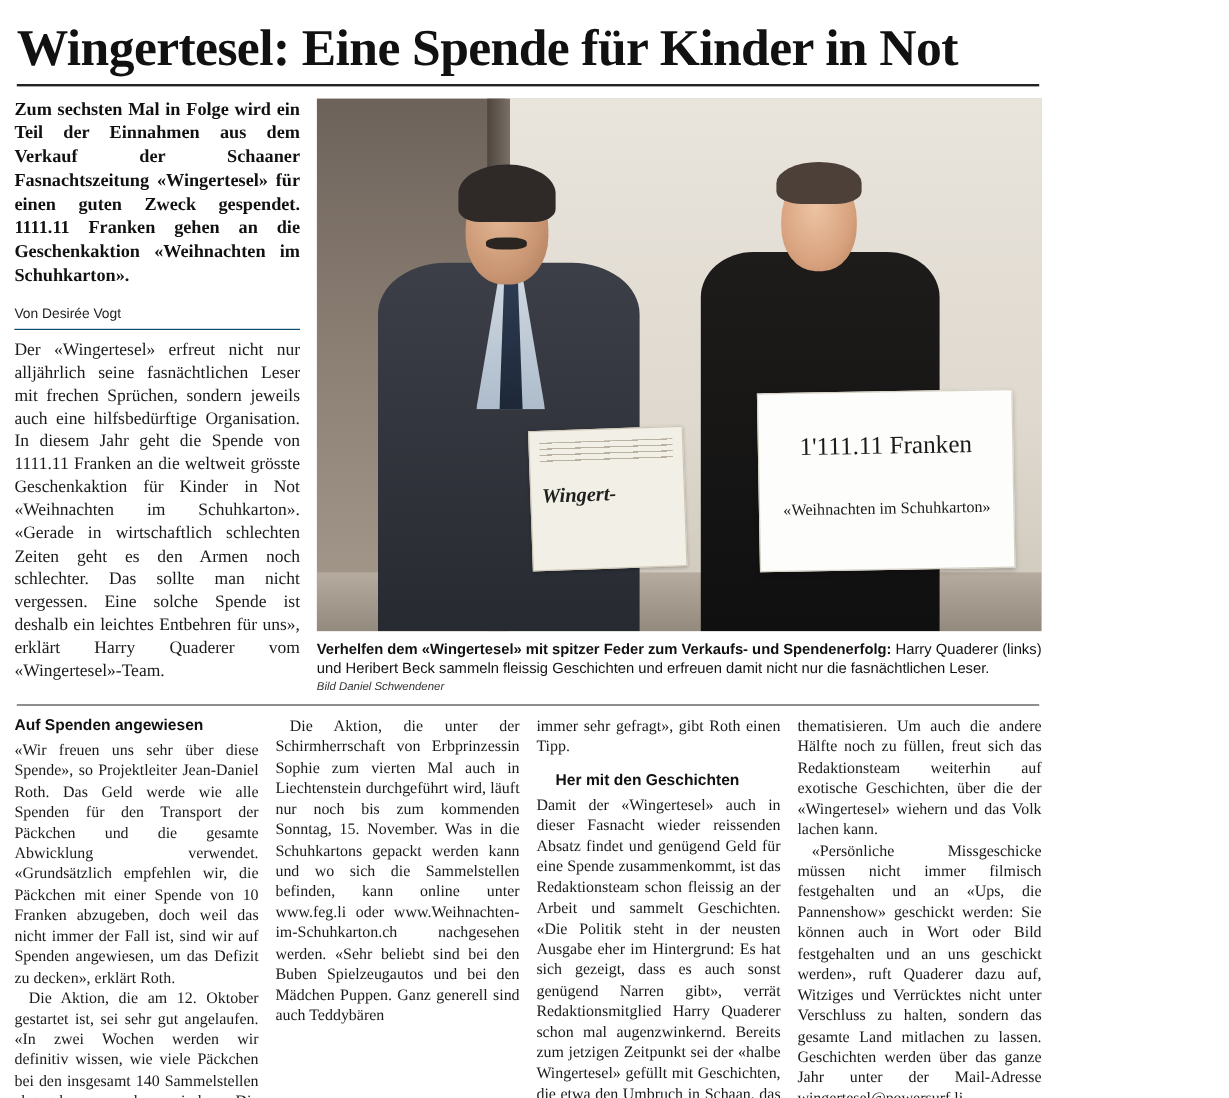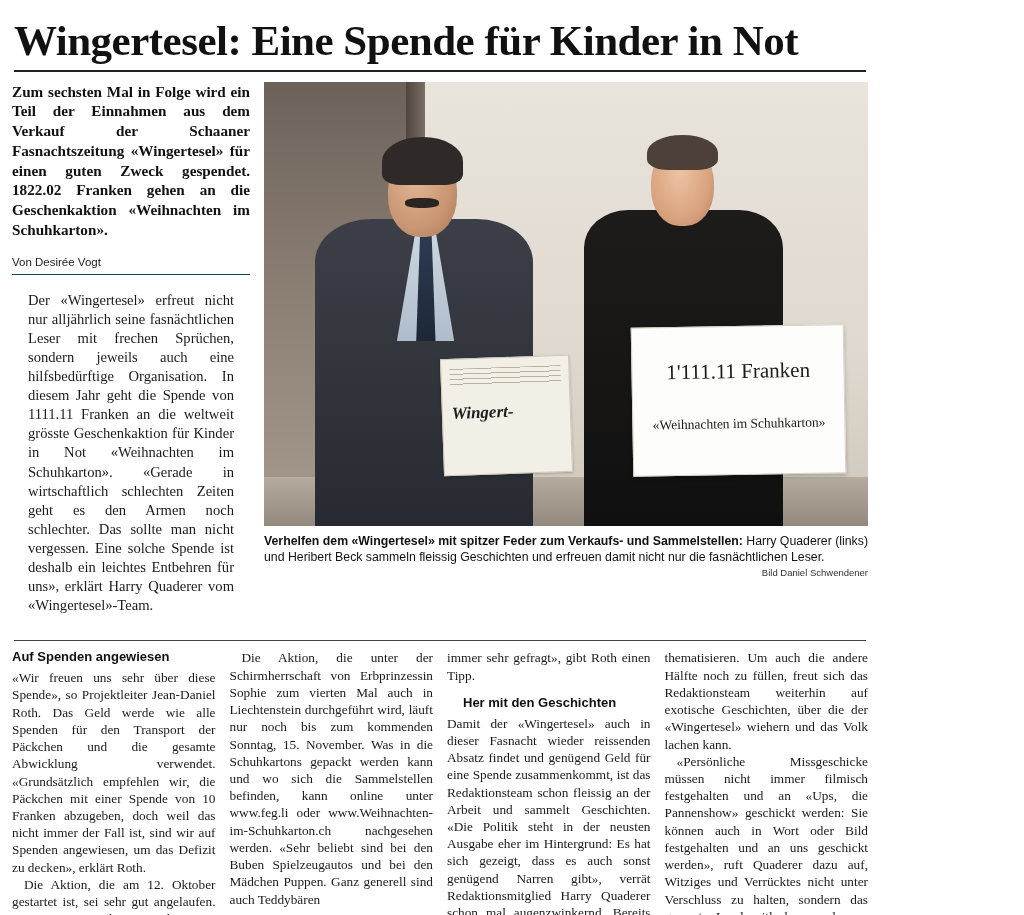--- a/index.html
+++ b/index.html
@@ -60,21 +60,21 @@
     color: #222;
     padding-bottom: 6px;
     border-bottom: 1px solid #0c4a6e;
     margin-bottom: 8px;
   }
   .lead-body {
     font-size: 14.6px;
     line-height: 1.31;
     text-align: justify;
     hyphens: auto;
-    margin: 16px;
+    margin: 0;
   }
   
   .photo-col {
     flex: 1 1 auto;
     width: 748px;
   }
   .photo {
     position: relative;
     width: 100%;
     height: 444px;
@@ -184,23 +184,24 @@
     font-family: "Liberation Sans", sans-serif;
     font-size: 12.3px;
     line-height: 1.33;
     margin-top: 7px;
     color: #111;
   }
   .caption b { font-weight: bold; }
   .credit {
     font-family: "Liberation Sans", sans-serif;
     font-size: 9.5px;
-    text-align: right;
+    text-align: left;
     color: #333;
     margin-top: 2px;
+    font-style: italic;
   }
   
   .rule-mid {
     border-top: 1px solid #444;
     margin: 9px 2px 8px 2px;
   }
   .cols {
     display: flex;
     gap: 14px;
     align-items: flex-start;
@@ -227,21 +228,21 @@
 <body>
 
 <div class="page">
 
   <h1 class="headline">Wingertesel: Eine Spende für Kinder in Not</h1>
   <div class="rule-top"></div>
 
   <div class="upper">
 
     <div class="lead-col">
-      <p class="lead">Zum sechsten Mal in Folge wird ein Teil der Einnahmen aus dem Verkauf der Schaaner Fasnachtszeitung «Wingertesel» für einen guten Zweck gespendet. 1822.02 Franken gehen an die Geschenkaktion «Weihnachten im Schuhkarton».</p>
+      <p class="lead">Zum sechsten Mal in Folge wird ein Teil der Einnahmen aus dem Verkauf der Schaaner Fasnachtszeitung «Wingertesel» für einen guten Zweck gespendet. 1111.11 Franken gehen an die Geschenkaktion «Weihnachten im Schuhkarton».</p>
       <div class="byline">Von Desirée Vogt</div>
       <p class="lead-body">Der «Wingertesel» erfreut nicht nur alljährlich seine fasnächtlichen Leser mit frechen Sprüchen, sondern jeweils auch eine hilfsbedürftige Organisation. In diesem Jahr geht die Spende von 1111.11 Franken an die weltweit grösste Geschenkaktion für Kinder in Not «Weihnachten im Schuhkarton». «Gerade in wirtschaftlich schlechten Zeiten geht es den Armen noch schlechter. Das sollte man nicht vergessen. Eine solche Spende ist deshalb ein leichtes Entbehren für uns», erklärt Harry Quaderer vom «Wingertesel»-Team.</p>
     </div>
 
     <div class="photo-col">
       <div class="photo">
         <div class="ph-wallL"></div>
         <div class="ph-wallR"></div>
         <div class="ph-doorframe"></div>
         <div class="ph-floor"></div>
@@ -262,21 +263,21 @@
           <div class="np-title">Wingert-</div>
         </div>
 
         <div class="sign">
           <div class="s1">1'111.11 Franken</div>
           <div class="s2">«Weihnachten im Schuhkarton»</div>
         </div>
       </div>
 
       <div class="caption">
-        <b>Verhelfen dem «Wingertesel» mit spitzer Feder zum Verkaufs- und Sammelstellen:</b><span> Harry Quaderer (links) und Heribert Beck sammeln fleissig Geschichten und erfreuen damit nicht nur die fasnächtlichen Leser.</span>
+        <b>Verhelfen dem «Wingertesel» mit spitzer Feder zum Verkaufs- und Spendenerfolg:</b><span> Harry Quaderer (links) und Heribert Beck sammeln fleissig Geschichten und erfreuen damit nicht nur die fasnächtlichen Leser.</span>
       </div>
       <div class="credit">Bild Daniel Schwendener</div>
     </div>
   </div>
 
   <div class="rule-mid"></div>
 
   <div class="cols">
 
     <div class="col">

